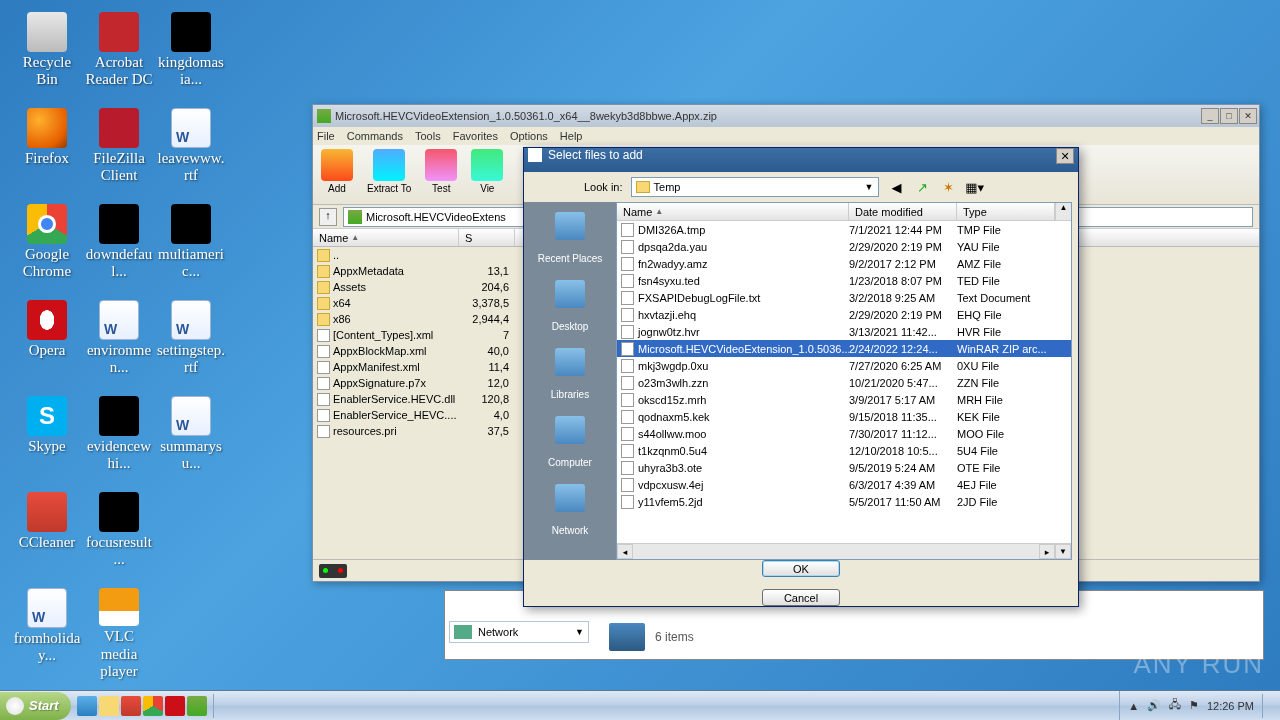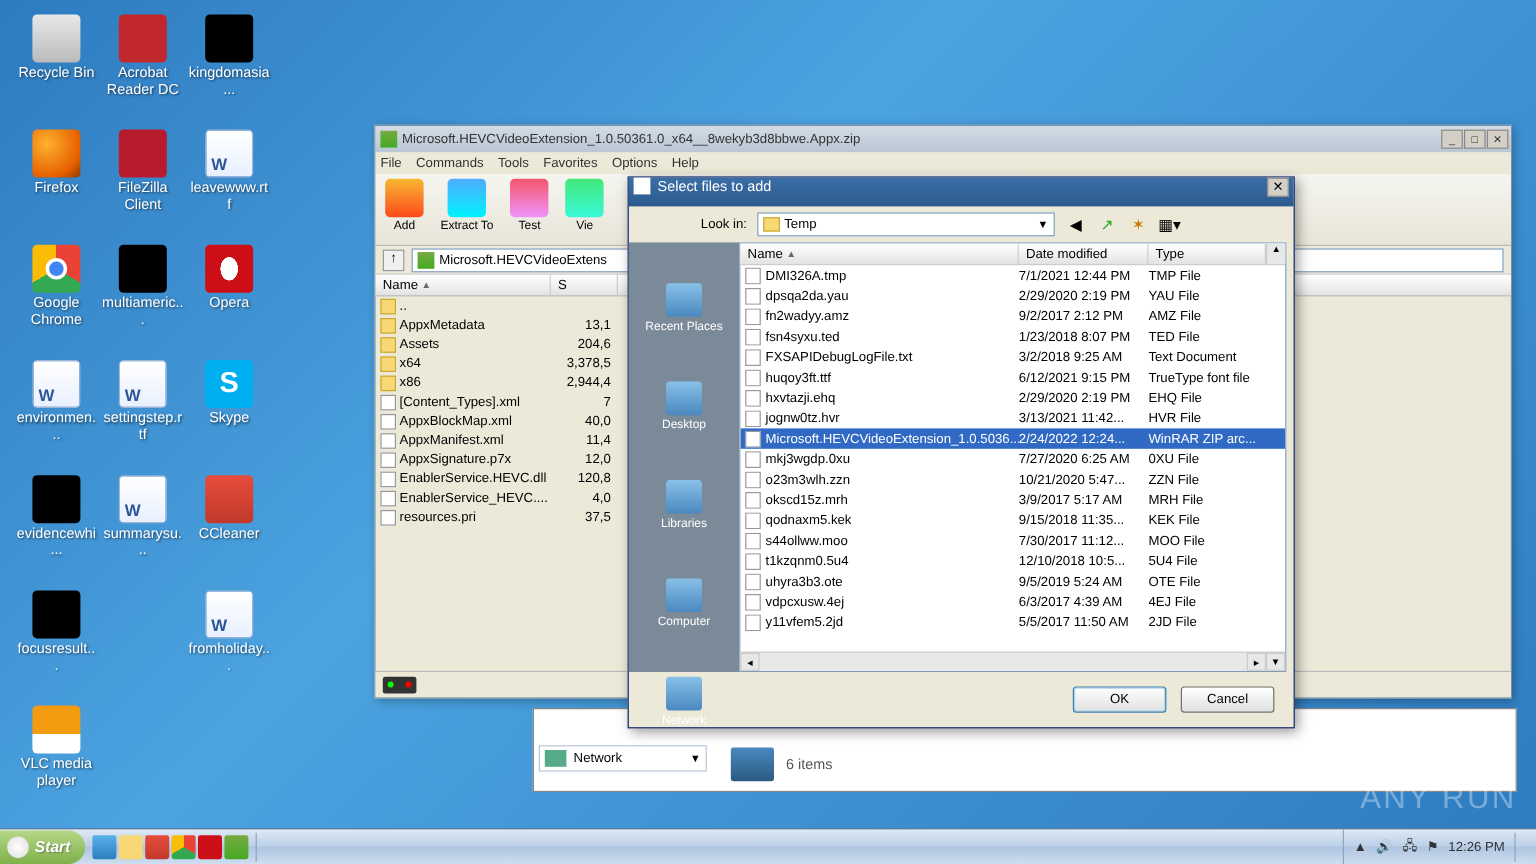--- a/index.html
+++ b/index.html
@@ -3,21 +3,21 @@
 <meta charset="utf-8">
 <style>
 * { margin: 0; padding: 0; box-sizing: border-box; font-family: "Segoe UI", Tahoma, sans-serif; }
 body { width: 1280px; height: 720px; overflow: hidden; position: relative; background: linear-gradient(135deg, #2e7bc0 0%, #4ca3e0 40%, #2e7bc0 100%); }
 
 
 .desktop { position: absolute; inset: 0; }
 .desktop-icons { position: absolute; top: 8px; left: 12px; display: grid; grid-template-columns: repeat(3, 70px); grid-auto-rows: 96px; gap: 0 2px; }
 .di { display: flex; flex-direction: column; align-items: center; cursor: pointer; padding-top: 4px; }
 .di .ic { width: 40px; height: 40px; border-radius: 4px; margin-bottom: 2px; }
-.di .lbl { color: #fff; font-size: 12px; text-align: center; text-shadow: 1px 1px 2px rgba(0,0,0,.6); line-height: 1.15; max-width: 68px; word-wrap: break-word; }
+.di .lbl { color: #fff; font-size: 15px; text-align: center; text-shadow: 1px 1px 2px rgba(0,0,0,.6); line-height: 1.15; max-width: 68px; word-wrap: break-word; font-family: Liberation Serif, serif; }
 .ic-trash { background: linear-gradient(#e8e8e8,#bbb); border-radius: 2px 2px 8px 8px; }
 .ic-adobe { background: #c1272d; }
 .ic-black { background: #000; }
 .ic-firefox { background: radial-gradient(circle at 30% 30%, #ffb02e, #e66000 70%, #8e3b00); border-radius: 50%; }
 .ic-fz { background: #b81c2c; }
 .ic-doc { background: linear-gradient(#fff,#e8f0ff); border: 1px solid #9db4d6; position: relative; }
 .ic-doc::after { content:"W"; position:absolute; bottom:2px; left:4px; color:#2b579a; font-weight:bold; font-size:14px; }
 .ic-chrome { background: conic-gradient(#ea4335 0 120deg,#34a853 120deg 240deg,#fbbc05 240deg); border-radius:50%; position:relative; }
 .ic-chrome::after { content:""; position:absolute; inset:28%; background:#4285f4; border:3px solid #fff; border-radius:50%; }
 .ic-opera { background:radial-gradient(ellipse 60% 80%, #fff 30%, #cc0f16 31%); border-radius:50%; }
@@ -66,41 +66,41 @@
 .dlg-title .dt { flex:1; }
 .dlg-close { width:18px; height:16px; background:#d4d0c8; border:1px solid #888; color:#000; font-size:11px; text-align:center; line-height:14px; cursor:pointer; }
 .dlg-lookin { height:30px; display:flex; align-items:center; padding:0 10px 0 60px; gap:8px; font-size:11px; }
 .dlg-lookin .libox { width:248px; height:20px; background:#fff; border:1px solid #7f9db9; display:flex; align-items:center; padding:0 4px; gap:4px; }
 .dlg-lookin .libox .fol { width:14px; height:12px; background:#f8d775; border:1px solid #c9a933; }
 .dlg-lookin .libox .dd { margin-left:auto; font-size:9px; }
 .dlg-navbtns { display:flex; gap:6px; }
 .dlg-navbtn { width:20px; height:20px; cursor:pointer; border:1px solid transparent; display:flex; align-items:center; justify-content:center; font-size:13px; }
 .dlg-body { display:flex; height: calc(100% - 24px - 30px - 46px); }
 .dlg-places { width:92px; background:#7a8a99; display:flex; flex-direction:column; align-items:center; padding:10px 0; gap:16px; }
-.place { display:flex; flex-direction:column; align-items:center; color:#fff; font-size:10px; cursor:pointer; gap:3px;margin-top:24px; }
+.place { display:flex; flex-direction:column; align-items:center; color:#fff; font-size:10px; cursor:pointer; gap:13px; }
 .place .pic2 { width:30px; height:28px; background:linear-gradient(#88c0e8,#4a88c0); border-radius:3px; }
 .dlg-files { flex:1; background:#fff; border:1px solid #7f9db9; margin:0 6px 0 0; display:flex; flex-direction:column; position:relative; }
 .df-hdrs { height:18px; display:flex; background:linear-gradient(#fff,#e3e3e3); border-bottom:1px solid #ccc; font-size:11px; position:relative; }
 .df-hdr { border-right:1px solid #ccc; padding:2px 6px; display:flex; align-items:center; gap:3px; }
 .df-hdr.name { width:232px; }
 .df-hdr.date { width:108px; }
 .df-hdr.type { flex:1; }
 .sa { font-size:8px; color:#666; }
 .df-scroll-right { width:16px; background:#e8e8e8; border-left:1px solid #ccc; }
 .df-rows { flex:1; overflow:hidden; font-size:11px; }
 .df-row { display:flex; height:17px; align-items:center; }
 .df-row .n { width:232px; padding-left:4px; display:flex; align-items:center; gap:4px; white-space:nowrap; overflow:hidden; }
 .df-row .d { width:108px; }
 .df-row .t { flex:1; white-space:nowrap; overflow:hidden; }
 .df-row.sel { background:#316ac5; color:#fff; }
 .df-row .fi { width:13px; height:14px; background:#fff; border:1px solid #999; flex-shrink:0; }
 .df-hscroll { height:16px; background:#e8e8e8; border-top:1px solid #ccc; display:flex; }
 .df-hscroll .ar { width:16px; border:1px solid #ccc; text-align:center; font-size:9px; line-height:14px; }
 .df-hscroll .tr { flex:1; }
-.dlg-buttons { height:46px; display:flex; align-items:center; justify-content:flex-end; padding:0 16px; gap:12px; }
+.dlg-buttons { height:46px; display:flex; align-items:center; justify-content:flex-end; padding:0 16px; gap:12px;flex-direction:column; }
 .dbtn { width:78px; height:22px; background:linear-gradient(#fff,#e0e0e0); border:1px solid #707070; border-radius:3px; font-size:11px; cursor:pointer; }
 .dbtn.default { border:1px solid #3c7fb1; box-shadow:inset 0 0 0 1px #a8d8f0; }
 
 
 .explorer { position:absolute; left:444px; top:590px; width:820px; height:70px; background:#fff; border:1px solid #888; }
 .explorer .navpane { position:absolute; left:4px; top:30px; width:140px; height:22px; border:1px solid #b8c6d9; background:#fff; display:flex; align-items:center; padding:0 4px; font-size:11px; gap:6px; }
 .explorer .navpane .ni { width:18px; height:14px; background:#5a8; }
 .explorer .navpane .dd { margin-left:auto; font-size:9px; }
 .explorer .items { position:absolute; left:164px; top:32px; font-size:12px; color:#555; display:flex; align-items:center; gap:10px; }
 .explorer .items .eic { width:36px; height:28px; background:linear-gradient(#4a88c0,#2c5a80); border-radius:2px; }
@@ -151,20 +151,24 @@
       <div class="di">
         <div class="ic ic-doc"></div>
         <div class="lbl">leavewww.rtf</div>
       </div>
       <div class="di">
         <div class="ic ic-chrome"></div>
         <div class="lbl">Google Chrome</div>
       </div>
       <div class="di">
         <div class="ic ic-black"></div>
+        <div class="lbl">downdefaul...</div>
+      </div>
+      <div class="di">
+        <div class="ic ic-black"></div>
         <div class="lbl">multiameric...</div>
       </div>
       <div class="di">
         <div class="ic ic-opera"></div>
         <div class="lbl">Opera</div>
       </div>
       <div class="di">
         <div class="ic ic-doc"></div>
         <div class="lbl">environmen...</div>
       </div>
@@ -452,28 +456,20 @@
               <div class="d">1/23/2018 8:07 PM</div>
               <div class="t">TED File</div>
             </div>
             <div class="df-row">
               <div class="n">
                 <span class="fi"></span>
                 <span>FXSAPIDebugLogFile.txt</span>
               </div>
               <div class="d">3/2/2018 9:25 AM</div>
               <div class="t">Text Document</div>
-            </div>
-            <div class="df-row">
-              <div class="n">
-                <span class="fi"></span>
-                <span>huqoy3ft.ttf</span>
-              </div>
-              <div class="d">6/12/2021 9:15 PM</div>
-              <div class="t">TrueType font file</div>
             </div>
             <div class="df-row">
               <div class="n">
                 <span class="fi"></span>
                 <span>hxvtazji.ehq</span>
               </div>
               <div class="d">2/29/2020 2:19 PM</div>
               <div class="t">EHQ File</div>
             </div>
             <div class="df-row">

